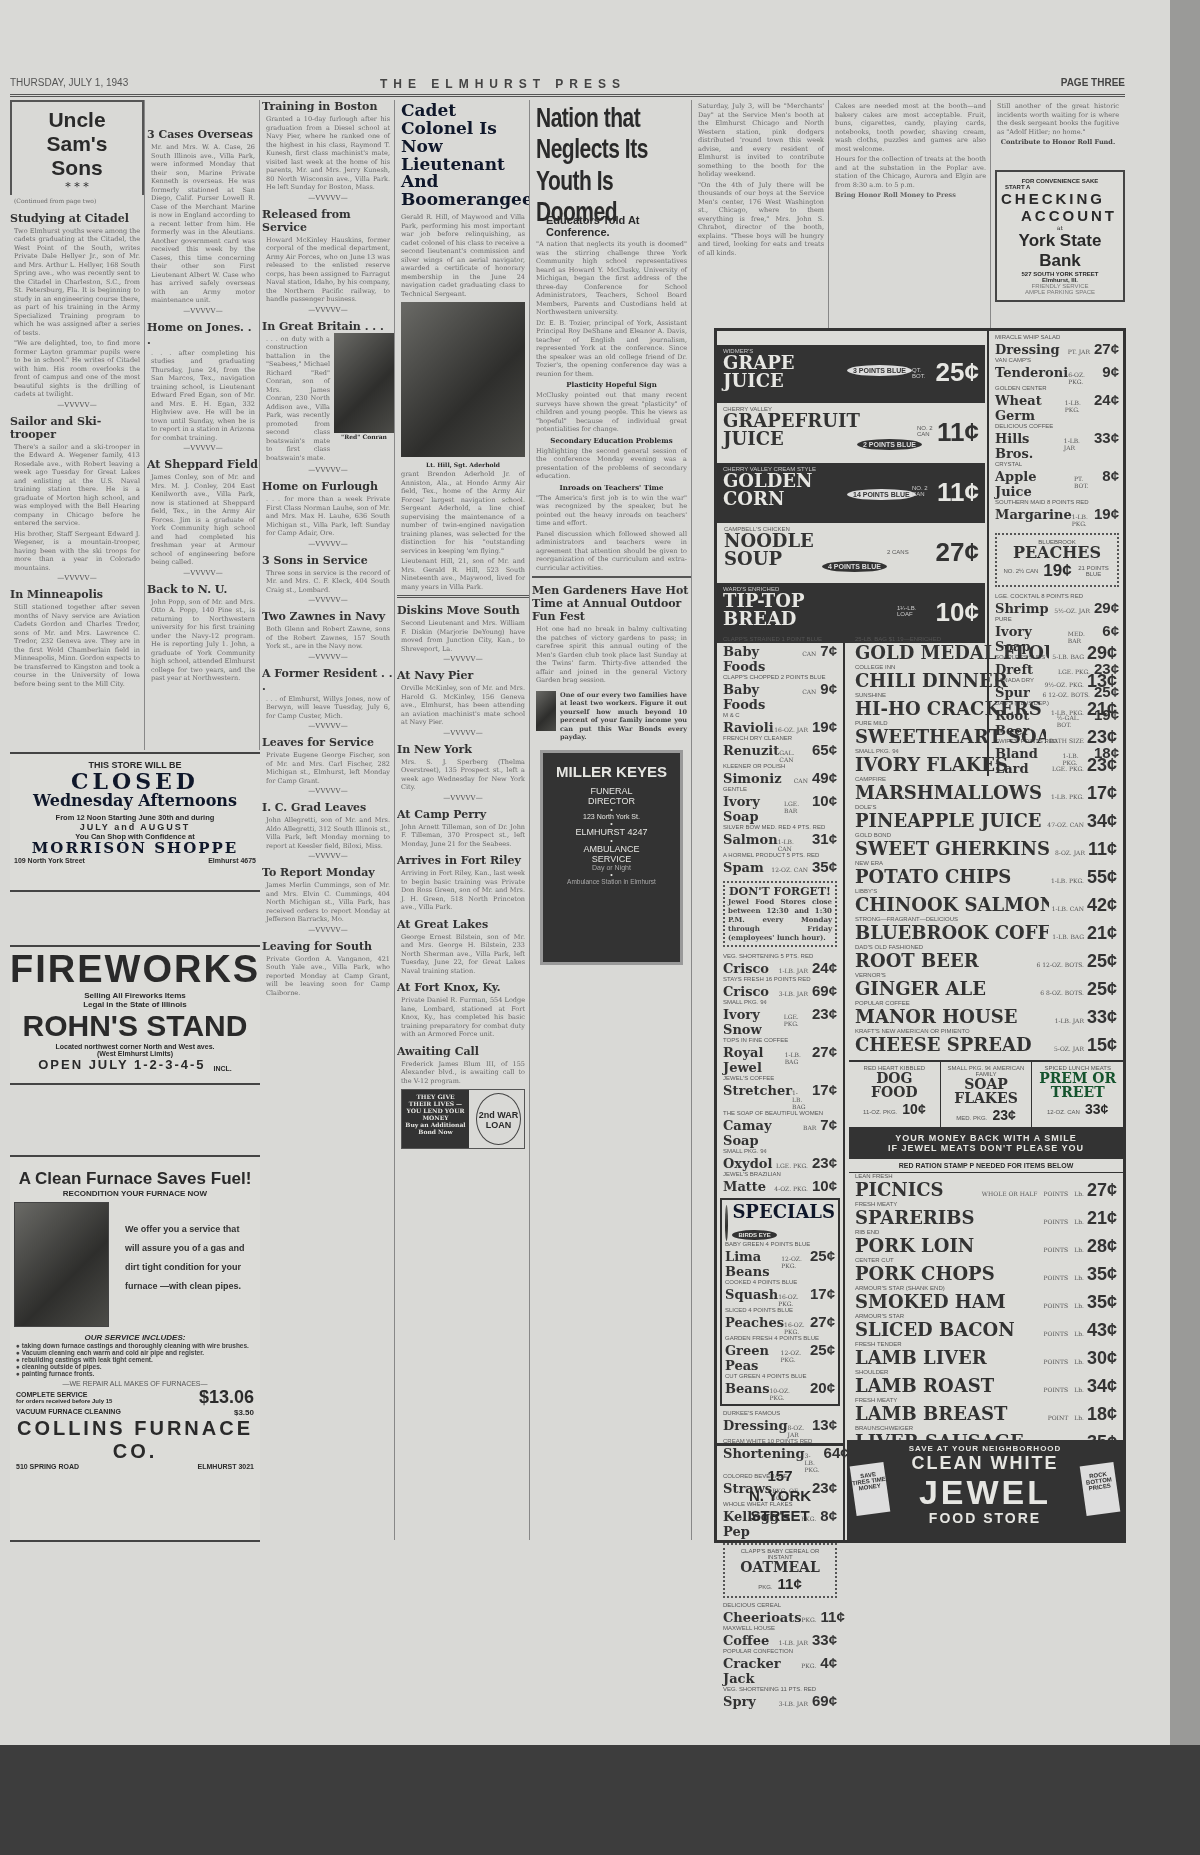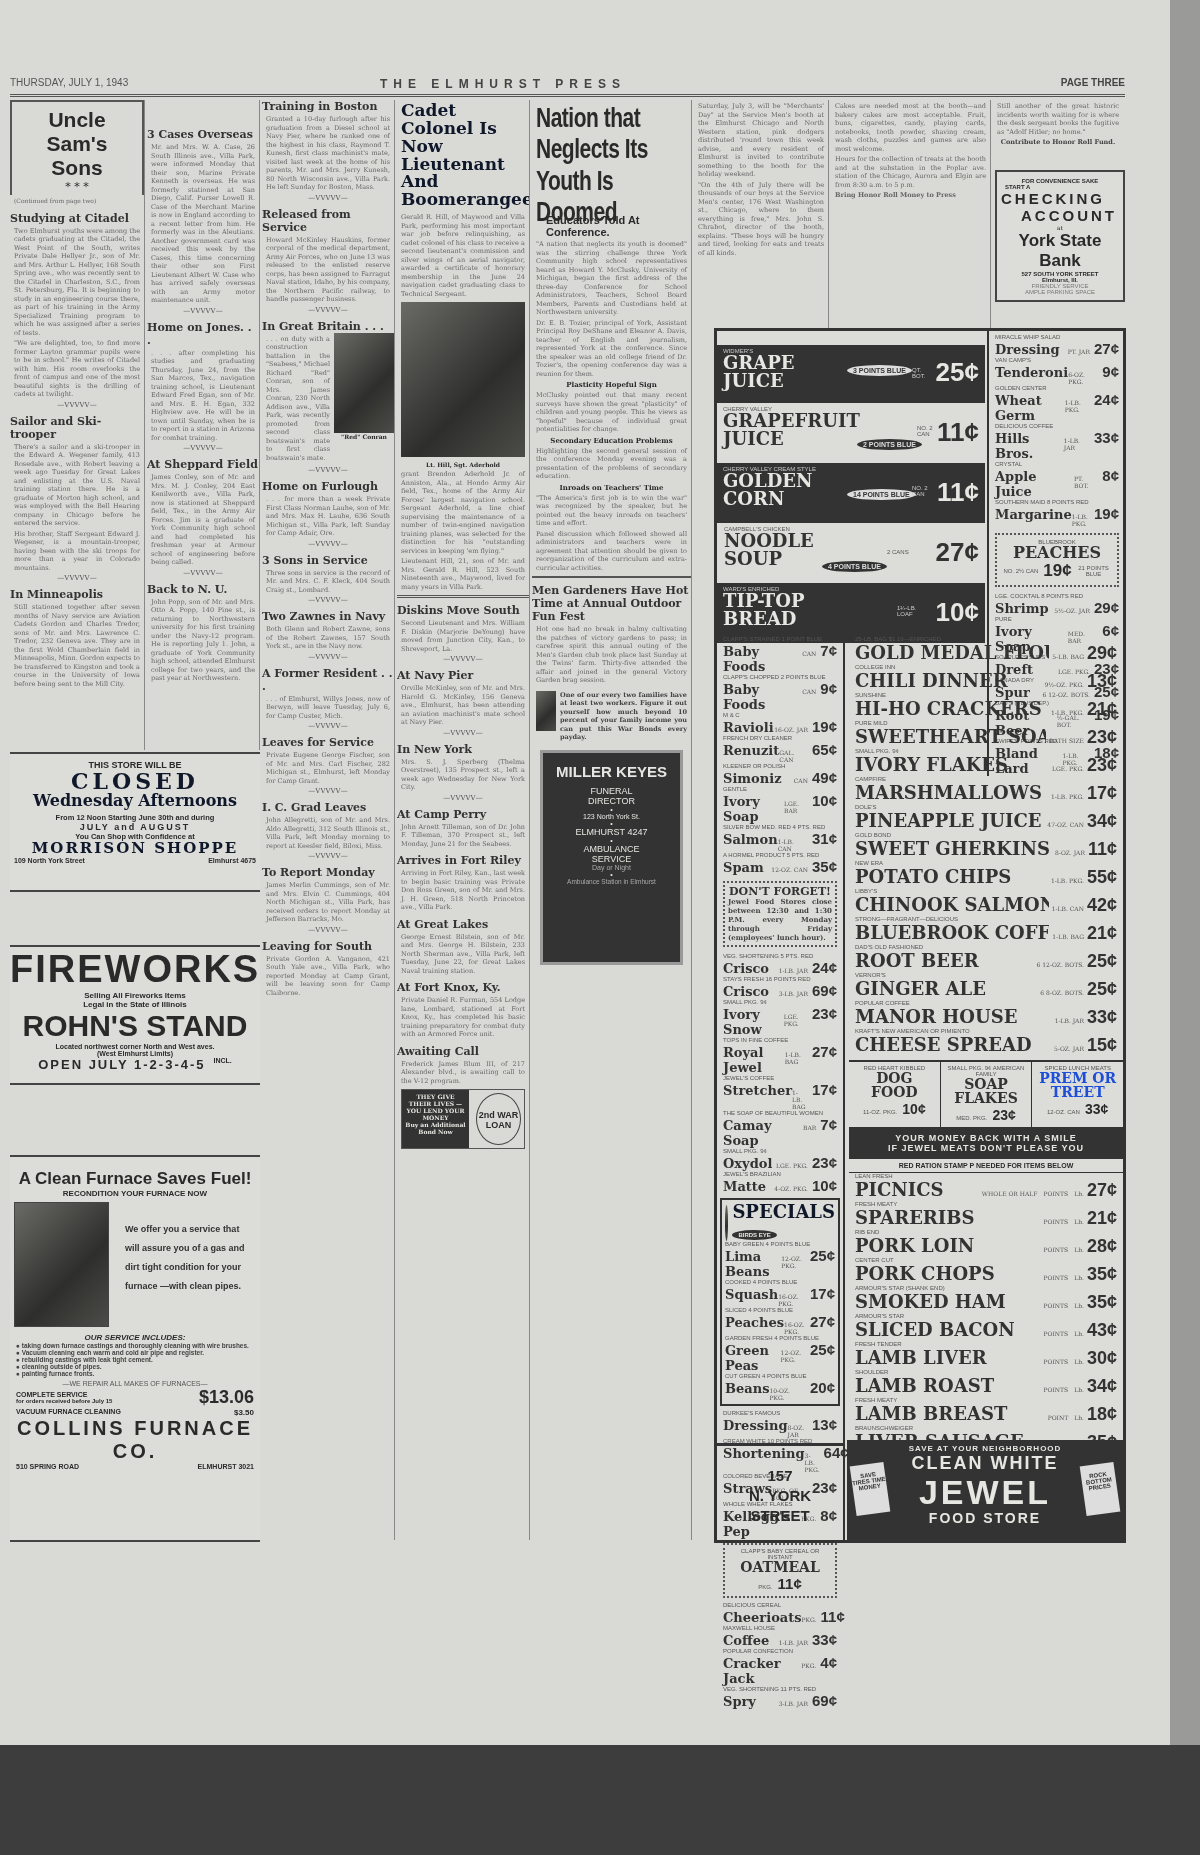--- a/index.html
+++ b/index.html
@@ -98,21 +98,21 @@
     </div>
   </div>
 
   <div class="box" style="left:10px;top:945px;width:250px;height:140px;border-width:2px 0 2px 0;">
     <div class="ctr hed" style="font-size:38px;letter-spacing:2px;line-height:44px;">FIREWORKS</div>
     <div class="ctr hed" style="font-size:8px;">Selling All Fireworks Items</div>
     <div class="ctr hed" style="font-size:8px;">Legal in the State of Illinois</div>
     <div class="ctr hed" style="font-size:30px;line-height:34px;">ROHN'S STAND</div>
     <div class="ctr hed" style="font-size:7px;">Located northwest corner North and West aves.</div>
     <div class="ctr hed" style="font-size:7px;">(West Elmhurst Limits)</div>
-    <div style="display:flex;justify-content:center;gap:8px;align-items:flex-start;">
+    <div style="display:flex;justify-content:center;gap:8px;align-items:flex-end;">
       <span class="hed" style="font-size:13px;letter-spacing:2px;">OPEN JULY 1-2-3-4-5</span>
       <span class="hed" style="font-size:7px;">INCL.</span>
     </div>
   </div>
 
   <div class="box" style="left:10px;top:1155px;width:250px;height:387px;border-width:2px 0 2px 0;">
     <div class="ctr hed" style="font-size:17px;margin-top:12px;">A Clean Furnace Saves Fuel!</div>
     <div class="ctr hed" style="font-size:8px;">RECONDITION YOUR FURNACE NOW</div>
     <div style="display:flex;margin-top:4px;padding:0 4px;">
       <div class="photo" style="width:95px;height:125px;border:1px solid #444;"></div>
@@ -205,21 +205,21 @@
     <div class="sep">—VVVVV—</div>
     <div class="sub">At Camp Perry</div>
     <div class="body">John Arnett Tilleman, son of Dr. John F. Tilleman, 370 Prospect st., left Monday, June 21 for the Seabees.</div>
     <div class="sub">Arrives in Fort Riley</div>
     <div class="body">Arriving in Fort Riley, Kan., last week to begin basic training was Private Don Ross Green, son of Mr. and Mrs. J. H. Green, 518 North Princeton ave., Villa Park.</div>
     <div class="sub">At Great Lakes</div>
     <div class="body">George Ernest Bilstein, son of Mr. and Mrs. George H. Bilstein, 233 North Sherman ave., Villa Park, left Tuesday, June 22, for Great Lakes Naval training station.</div>
     <div class="sub">At Fort Knox, Ky.</div>
     <div class="body">Private Daniel R. Furman, 554 Lodge lane, Lombard, stationed at Fort Knox, Ky., has completed his basic training preparatory for combat duty with an Armored Force unit.</div>
     <div class="sub">Awaiting Call</div>
-    <div class="body">Frederick James Blum III, of 217 Alexander blvd., is awaiting call to the V-12 program.</div>
+    <div class="body">Frederick James Blum III, of 155 Alexander blvd., is awaiting call to the V-12 program.</div>
     <div style="display:flex;gap:4px;margin:4px;border:1px solid #555;height:60px;">
       <div class="dark" style="flex:1;font-size:6px;padding:3px;font-weight:bold;text-align:center;">
         <span>THEY GIVE THEIR LIVES — YOU LEND YOUR MONEY</span><br><span>Buy an Additional Bond Now</span>
       </div>
       <div class="ctr hed" style="width:45px;font-size:9px;padding-top:16px;border-radius:50%;border:1px solid #444;margin:3px;">2nd WAR LOAN</div>
     </div>
   </div>
 
   <div class="col" style="left:532px;width:160px;height:1440px;">
     <div class="hed" style="font-size:21px;line-height:24px;padding:2px 4px;letter-spacing:-0.5px;font-family:'Liberation Sans',sans-serif;transform:scaleY(1.3);transform-origin:top;margin-bottom:14px;">Nation that Neglects Its Youth Is Doomed</div>
@@ -715,21 +715,21 @@
           <div class="jewel-name" style="font-size:14px;color:#333;">DOG FOOD</div>
           <span class="sm">11-OZ. PKG.</span> <span class="price" style="font-size:14px;">10¢</span>
         </div>
         <div style="flex:1;text-align:center;border-right:1px solid #333;padding:3px;">
           <div class="sm">SMALL PKG. 9¢ AMERICAN FAMILY</div>
           <div class="jewel-name" style="font-size:14px;color:#333;">SOAP FLAKES</div>
           <span class="sm">MED. PKG.</span> <span class="price" style="font-size:14px;">23¢</span>
         </div>
         <div style="flex:1;text-align:center;padding:3px;">
           <div class="sm">SPICED LUNCH MEATS</div>
-          <div class="jewel-name" style="font-size:14px;color:#1d4ed8;">PREM OR TREET</div>
+          <div class="jewel-name" style="font-size:14px;color:#14532d;">PREM OR TREET</div>
           <span class="sm">12-OZ. CAN</span> <span class="price" style="font-size:14px;">33¢</span>
         </div>
       </div>
 
       <div class="dark" style="padding:6px;text-align:center;font-family:'Liberation Sans',sans-serif;font-weight:bold;font-size:9px;letter-spacing:1px;">
         <div>YOUR MONEY BACK WITH A SMILE</div>
         <div>IF JEWEL MEATS DON'T PLEASE YOU</div>
       </div>
       <div class="ctr hed" style="font-size:7px;padding:3px;border-bottom:1px solid #333;">RED RATION STAMP P NEEDED FOR ITEMS BELOW</div>
 

